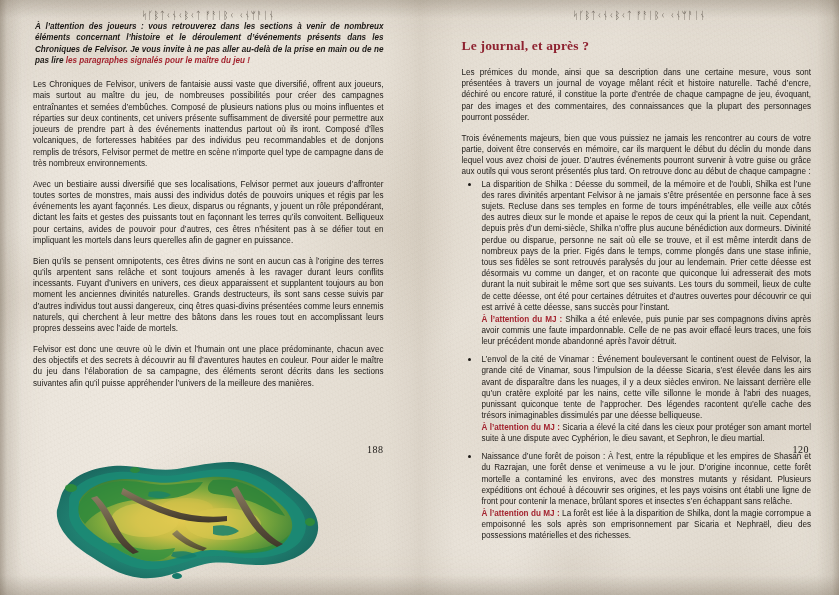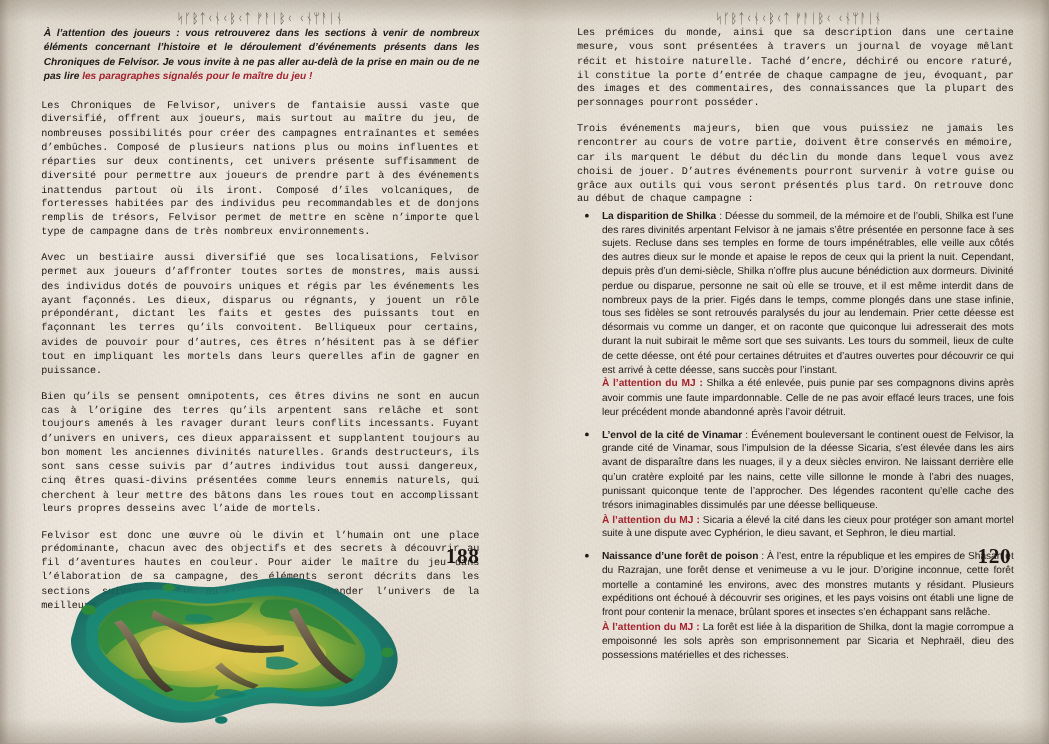--- a/index.html
+++ b/index.html
@@ -125,21 +125,21 @@
     font-size: 13.5px;
     font-weight: 700;
     color: #8e2230;
     margin: 18px 0 13px 0;
     letter-spacing: 0.2px;
     line-height: 1.1;
   }
 
   
   .body-p {
-    font-family: Liberation Mono, monospace;
+    font-family: Liberation Sans, sans-serif;
     font-size: 8.15px;
     line-height: 11.25px;
     color: #1d1a17;
     text-align: justify;
     margin: 0 0 9.5px 0;
     hyphens: auto;
   }
   .page-right .body-p { margin-bottom: 2px; }
 
   .note-players {
@@ -173,21 +173,21 @@
   .event-item::before {
     content: "";
     position: absolute;
     left: 6px;
     top: 4px;
     width: 3.2px;
     height: 3.2px;
     border-radius: 50%;
     background: #1d1a17;
   }
-  .event-name { font-weight: 700; }
+  .event-name { font-weight: 400; }
   .mj-line { display: block; margin-top: 0.5px; }
   .mj-label {
     color: #a3242f;
     font-weight: 700;
   }
 
   
   .map-figure {
     position: absolute;
     left: 27px;
@@ -195,22 +195,22 @@
     width: 310px;
     height: 136px;
   }
   .map-figure svg { display: block; width: 100%; height: 100%; }
 
   
   .folio {
     position: absolute;
     bottom: 17px;
     font-family: "Liberation Serif", serif;
-    font-size: 17px;
-    font-weight: 700;
+    font-size: 10px;
+    font-weight: 400;
     color: #1b1815;
     letter-spacing: 0.5px;
   }
   .folio-left  { right: 36px; }
   .folio-right { right: 30px; }
 </style>
 </head>
 <body>
 
 <div class="spread">
@@ -298,20 +298,21 @@
       </svg>
     </div>
 
     <div class="folio folio-left">188</div>
   </div>
 
   <div class="page page-right">
 
     <div class="runic-head">ᛋᚴᛒᛏᚲᚾᚲᛒᚲᛏ ᚠᚨᛁᛒᚲ ᚲᚾᛘᚨᛁᚾ</div>
 
+    <h2 class="title-sub">Le journal, et après ?</h2>
 
     <p class="body-p" style="margin-bottom:9.5px;">Les prémices du monde, ainsi que sa description dans une certaine mesure, vous sont présentées à travers un journal de voyage mêlant récit et histoire naturelle. Taché d’encre, déchiré ou encore raturé, il constitue la porte d’entrée de chaque campagne de jeu, évoquant, par des images et des commentaires, des connaissances que la plupart des personnages pourront posséder.</p>
     <p class="body-p" style="margin-bottom:1px;">Trois événements majeurs, bien que vous puissiez ne jamais les rencontrer au cours de votre partie, doivent être conservés en mémoire, car ils marquent le début du déclin du monde dans lequel vous avez choisi de jouer. D’autres événements pourront survenir à votre guise ou grâce aux outils qui vous seront présentés plus tard. On retrouve donc au début de chaque campagne :</p>
 
     <ul class="event-list">
 
       <li class="event-item"><span class="event-name">La disparition de Shilka</span><span> : </span><span>Déesse du sommeil, de la mémoire et de l’oubli, Shilka est l’une des rares divinités arpentant Felvisor à ne jamais s’être présentée en personne face à ses sujets. Recluse dans ses temples en forme de tours impénétrables, elle veille aux côtés des autres dieux sur le monde et apaise le repos de ceux qui la prient la nuit. Cependant, depuis près d’un demi-siècle, Shilka n’offre plus aucune bénédiction aux dormeurs. Divinité perdue ou disparue, personne ne sait où elle se trouve, et il est même interdit dans de nombreux pays de la prier. Figés dans le temps, comme plongés dans une stase infinie, tous ses fidèles se sont retrouvés paralysés du jour au lendemain. Prier cette déesse est désormais vu comme un danger, et on raconte que quiconque lui adresserait des mots durant la nuit subirait le même sort que ses suivants. Les tours du sommeil, lieux de culte de cette déesse, ont été pour certaines détruites et d’autres ouvertes pour découvrir ce qui est arrivé à cette déesse, sans succès pour l’instant.</span><span class="mj-line"><span class="mj-label">À l’attention du MJ</span><span class="mj-label"> : </span><span>Shilka a été enlevée, puis punie par ses compagnons divins après avoir commis une faute impardonnable. Celle de ne pas avoir effacé leurs traces, une fois leur précédent monde abandonné après l’avoir détruit.</span></span></li>
 
       <li class="event-item"><span class="event-name">L’envol de la cité de Vinamar</span><span> : </span><span>Événement bouleversant le continent ouest de Felvisor, la grande cité de Vinamar, sous l’impulsion de la déesse Sicaria, s’est élevée dans les airs avant de disparaître dans les nuages, il y a deux siècles environ. Ne laissant derrière elle qu’un cratère exploité par les nains, cette ville sillonne le monde à l’abri des nuages, punissant quiconque tente de l’approcher. Des légendes racontent qu’elle cache des trésors inimaginables dissimulés par une déesse belliqueuse.</span><span class="mj-line"><span class="mj-label">À l’attention du MJ</span><span class="mj-label"> : </span><span>Sicaria a élevé la cité dans les cieux pour protéger son amant mortel suite à une dispute avec Cyphérion, le dieu savant, et Sephron, le dieu martial.</span></span></li>
 

